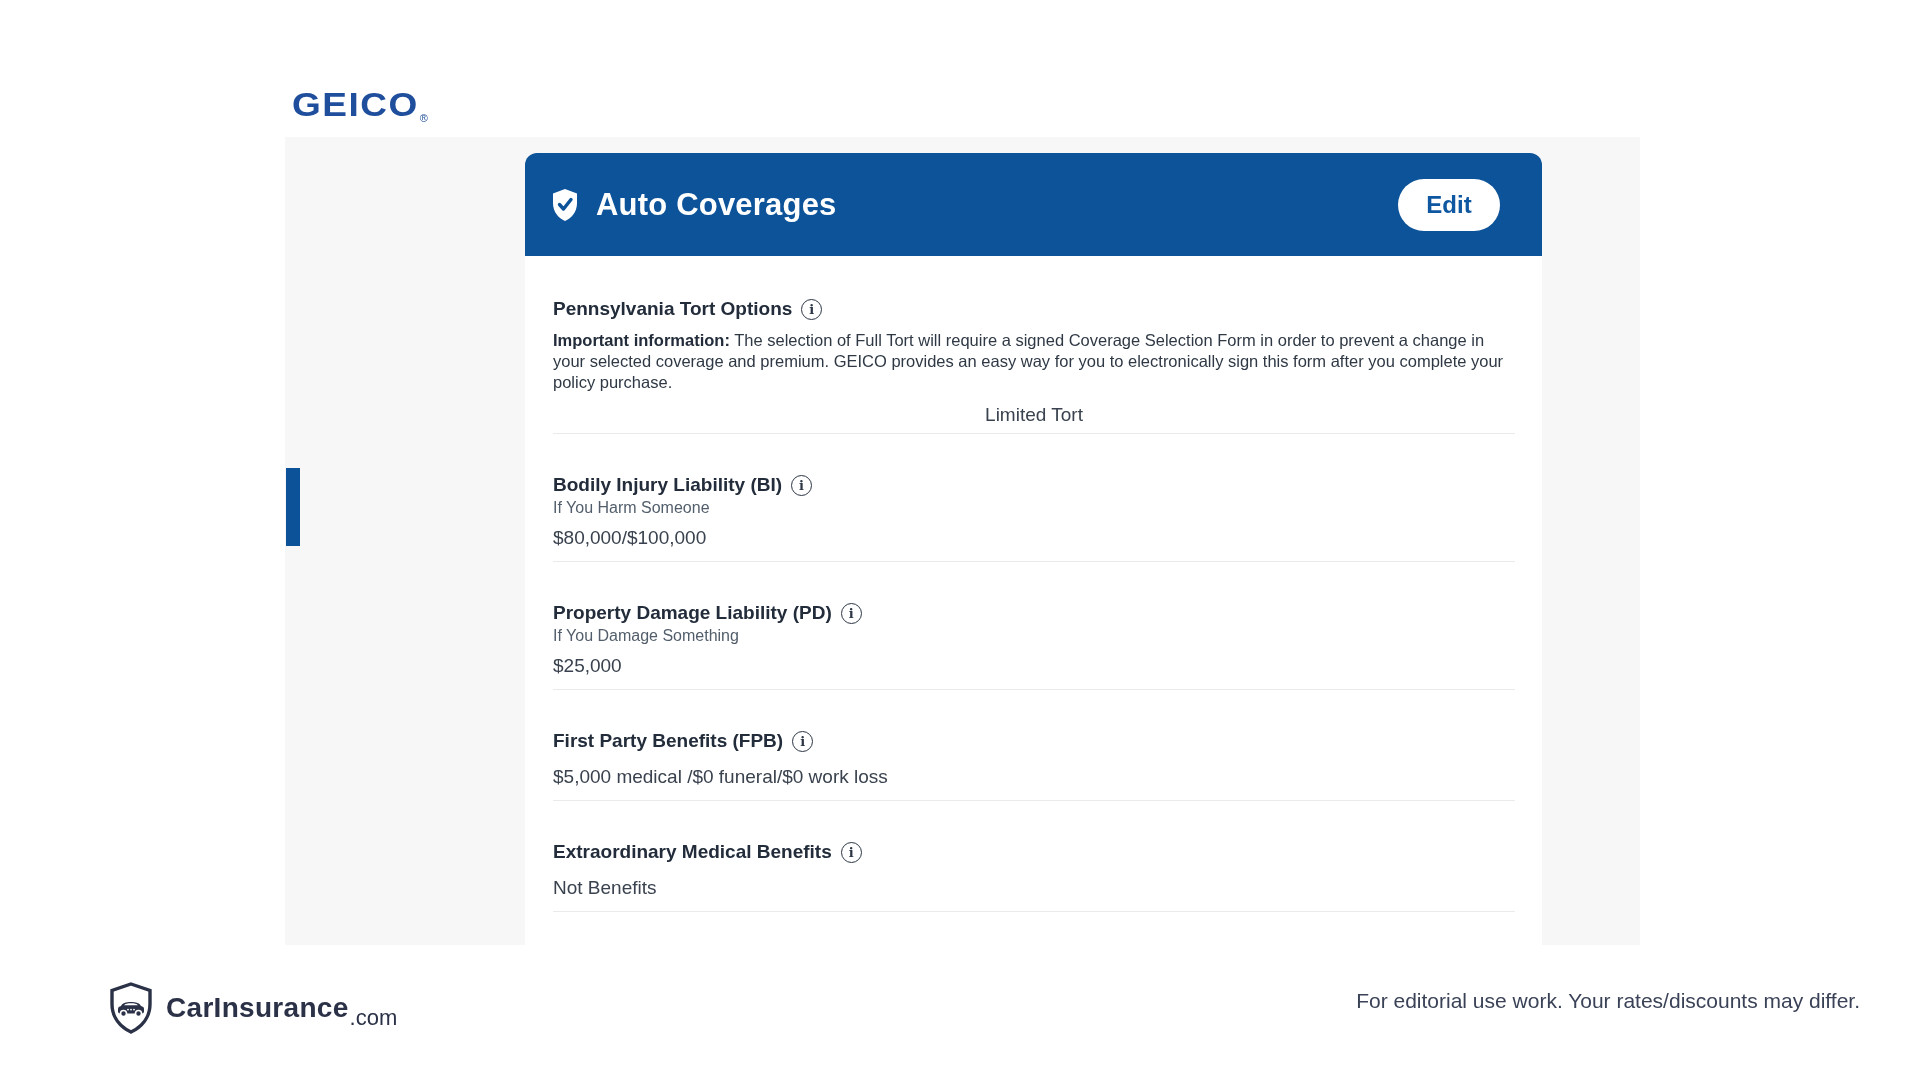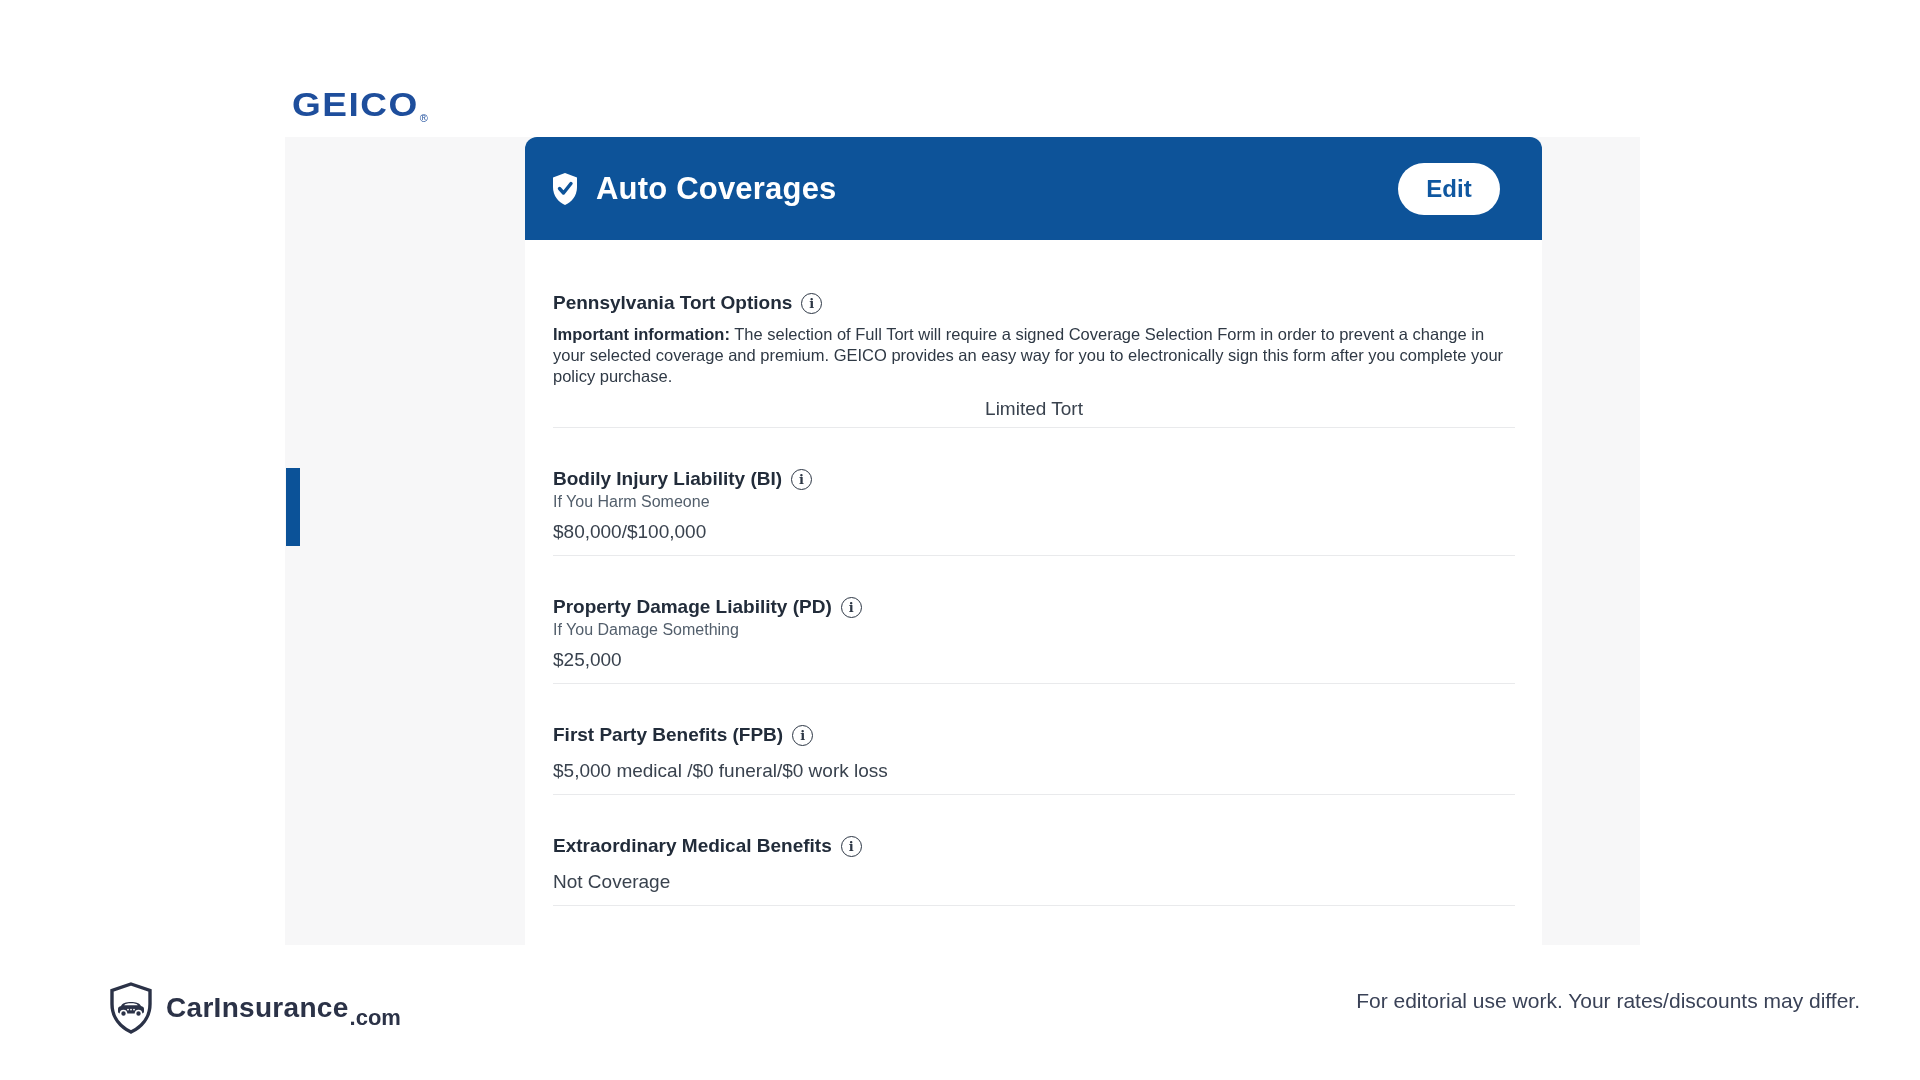--- a/index.html
+++ b/index.html
@@ -47,36 +47,37 @@
   .card{
     position:absolute;left:240px;top:0px;  
     width:1017px;
   }
   .card-header{
     height:103px;
     background:var(--header-blue);
     border-radius:12px 12px 0 0;
     display:flex;align-items:center;
     padding:0 42px 0 25px;
+    margin-top:16px;
   }
   .shield-icon{display:inline-flex;flex:0 0 auto;}
   .card-title{
     color:#ffffff;font-size:31px;font-weight:700;
     margin-left:16px;letter-spacing:.2px;
   }
   .edit-btn{
     margin-left:auto;
     width:102px;height:52px;
     background:#ffffff;border:none;border-radius:27px;
     color:#0f57a0;font-family:Liberation Sans, sans-serif;
     font-size:24px;font-weight:700;cursor:pointer;
   }
   .card-body{
     background:#ffffff;
-    padding:12px 27px 40px 28px;
+    padding:2px 27px 40px 28px;
     min-height:705px;
   }
   .sec{border-bottom:1px solid var(--divider);padding:40px 0 11px;}
   .sec:last-child{border-bottom:none;}
   .sec-head{display:flex;align-items:center;}
   .sec-title{font-size:19px;line-height:22px;font-weight:700;color:var(--title-ink);}
   .info-icon{
     display:inline-flex;align-items:center;justify-content:center;
     width:21px;height:21px;margin-left:9px;
     border:1.5px solid #2c3644;border-radius:50%;
@@ -94,21 +95,21 @@
   .sec.has-note{padding-bottom:6px;}
   .sec.has-note .sec-value{margin-top:10px;text-align:center;}
 
   
   .footer-brand{
     position:absolute;left:108px;top:982px;
     display:flex;align-items:center;color:var(--footer-navy);
   }
   .brand-shield{margin-right:12px;display:inline-flex;}
   .brand-text{font-size:28px;font-weight:800;letter-spacing:.3px;}
-  .brand-suffix{font-size:22px;font-weight:700;align-self:flex-end;margin:0 0 3px 1px;}
+  .brand-suffix{font-size:22px;font-weight:400;align-self:flex-end;margin:0 0 3px 1px;}
   .footer-disclaimer{
     position:absolute;right:60px;top:986px;
     text-align:right;font-size:21px;line-height:30px;color:#3a4257;
   }
 </style>
 </head>
 <body>
 
 <div class="geico-logo">
   <span>GEICO</span>
@@ -168,21 +169,21 @@
 
     <div class="sec-value">$5,000 medical /$0 funeral/$0 work loss</div>
   </section>
 
   <section class="sec no-sub">
     <div class="sec-head">
       <h3 class="sec-title">Extraordinary Medical Benefits</h3>
       <span class="info-icon">i</span>
     </div>
 
-    <div class="sec-value">Not Coverage</div>
+    <div class="sec-value">Not Benefits</div>
   </section>
 
   <section class="sec no-sub">
     
     
     
     
   </section>
 </div>
   </div>

